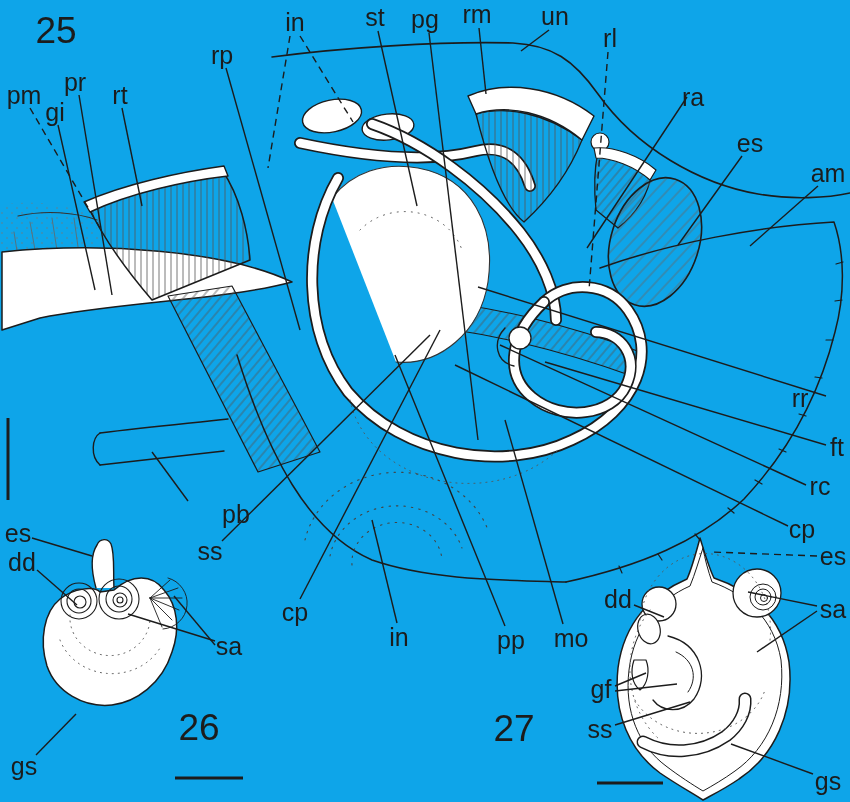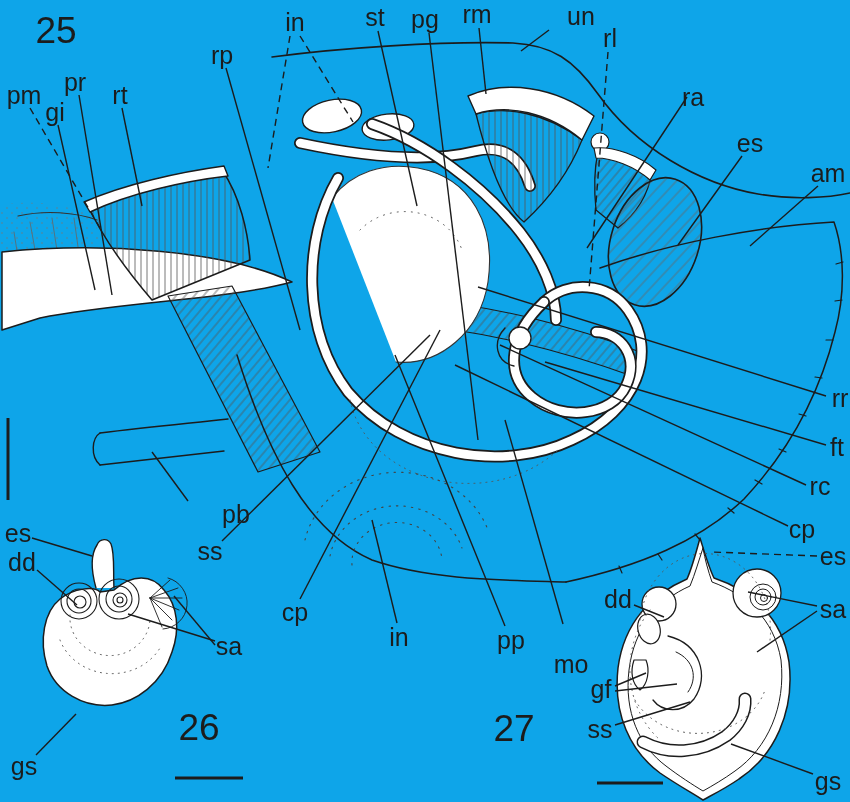--- a/index.html
+++ b/index.html
@@ -225,35 +225,35 @@
       <div class="lbl num" style="left: 56px; top: 30px;">25</div>
       <div class="lbl" style="left: 24px; top: 95px;">pm</div>
       <div class="lbl" style="left: 75px; top: 82px; text-align: center;">pr</div>
       <div class="lbl" style="left: 55px; top: 112px;">gi</div>
       <div class="lbl" style="left: 120px; top: 95px;">rt</div>
       <div class="lbl" style="left: 222px; top: 55px; text-align: center;">rp</div>
       <div class="lbl" style="left: 295px; top: 22px;">in</div>
       <div class="lbl" style="left: 375px; top: 17px;">st</div>
       <div class="lbl" style="left: 425px; top: 19px;">pg</div>
       <div class="lbl" style="left: 477px; top: 14px;">rm</div>
-      <div class="lbl" style="left: 581px; top: 16px;">un</div>
+      <div class="lbl" style="left: 555px; top: 16px;">un</div>
       <div class="lbl" style="left: 610px; top: 38px;">rl</div>
       <div class="lbl" style="left: 693px; top: 97px;">ra</div>
       <div class="lbl" style="left: 750px; top: 143px;">es</div>
       <div class="lbl" style="left: 828px; top: 173px;">am</div>
-      <div class="lbl" style="left: 800px; top: 398px; margin-left: 40px;">rr</div>
+      <div class="lbl" style="left: 800px; top: 398px;">rr</div>
       <div class="lbl" style="left: 837px; top: 447px;">ft</div>
       <div class="lbl" style="left: 820px; top: 486px;">rc</div>
       <div class="lbl" style="left: 802px; top: 529px;">cp</div>
       <div class="lbl" style="left: 192px; top: 514px; margin-left: 44px;">pb</div>
       <div class="lbl" style="left: 210px; top: 551px;">ss</div>
       <div class="lbl" style="left: 295px; top: 612px;">cp</div>
       <div class="lbl" style="left: 399px; top: 637px;">in</div>
       <div class="lbl" style="left: 511px; top: 640px;">pp</div>
-      <div class="lbl" style="left: 571px; top: 664px;">mo</div>
+      <div class="lbl" style="left: 571px; top: 638px;">mo</div>
       <div class="lbl num" style="left: 199px; top: 727px;">26</div>
       <div class="lbl" style="left: 18px; top: 533px;">es</div>
       <div class="lbl" style="left: 22px; top: 562px;">dd</div>
       <div class="lbl" style="left: 229px; top: 646px;">sa</div>
       <div class="lbl" style="left: 24px; top: 766px;">gs</div>
       <div class="lbl num" style="left: 514px; top: 728px;">27</div>
       <div class="lbl" style="left: 618px; top: 599px;">dd</div>
       <div class="lbl" style="left: 833px; top: 556px;">es</div>
       <div class="lbl" style="left: 833px; top: 609px;">sa</div>
       <div class="lbl" style="left: 601px; top: 689px; text-align: right;">gf</div>

